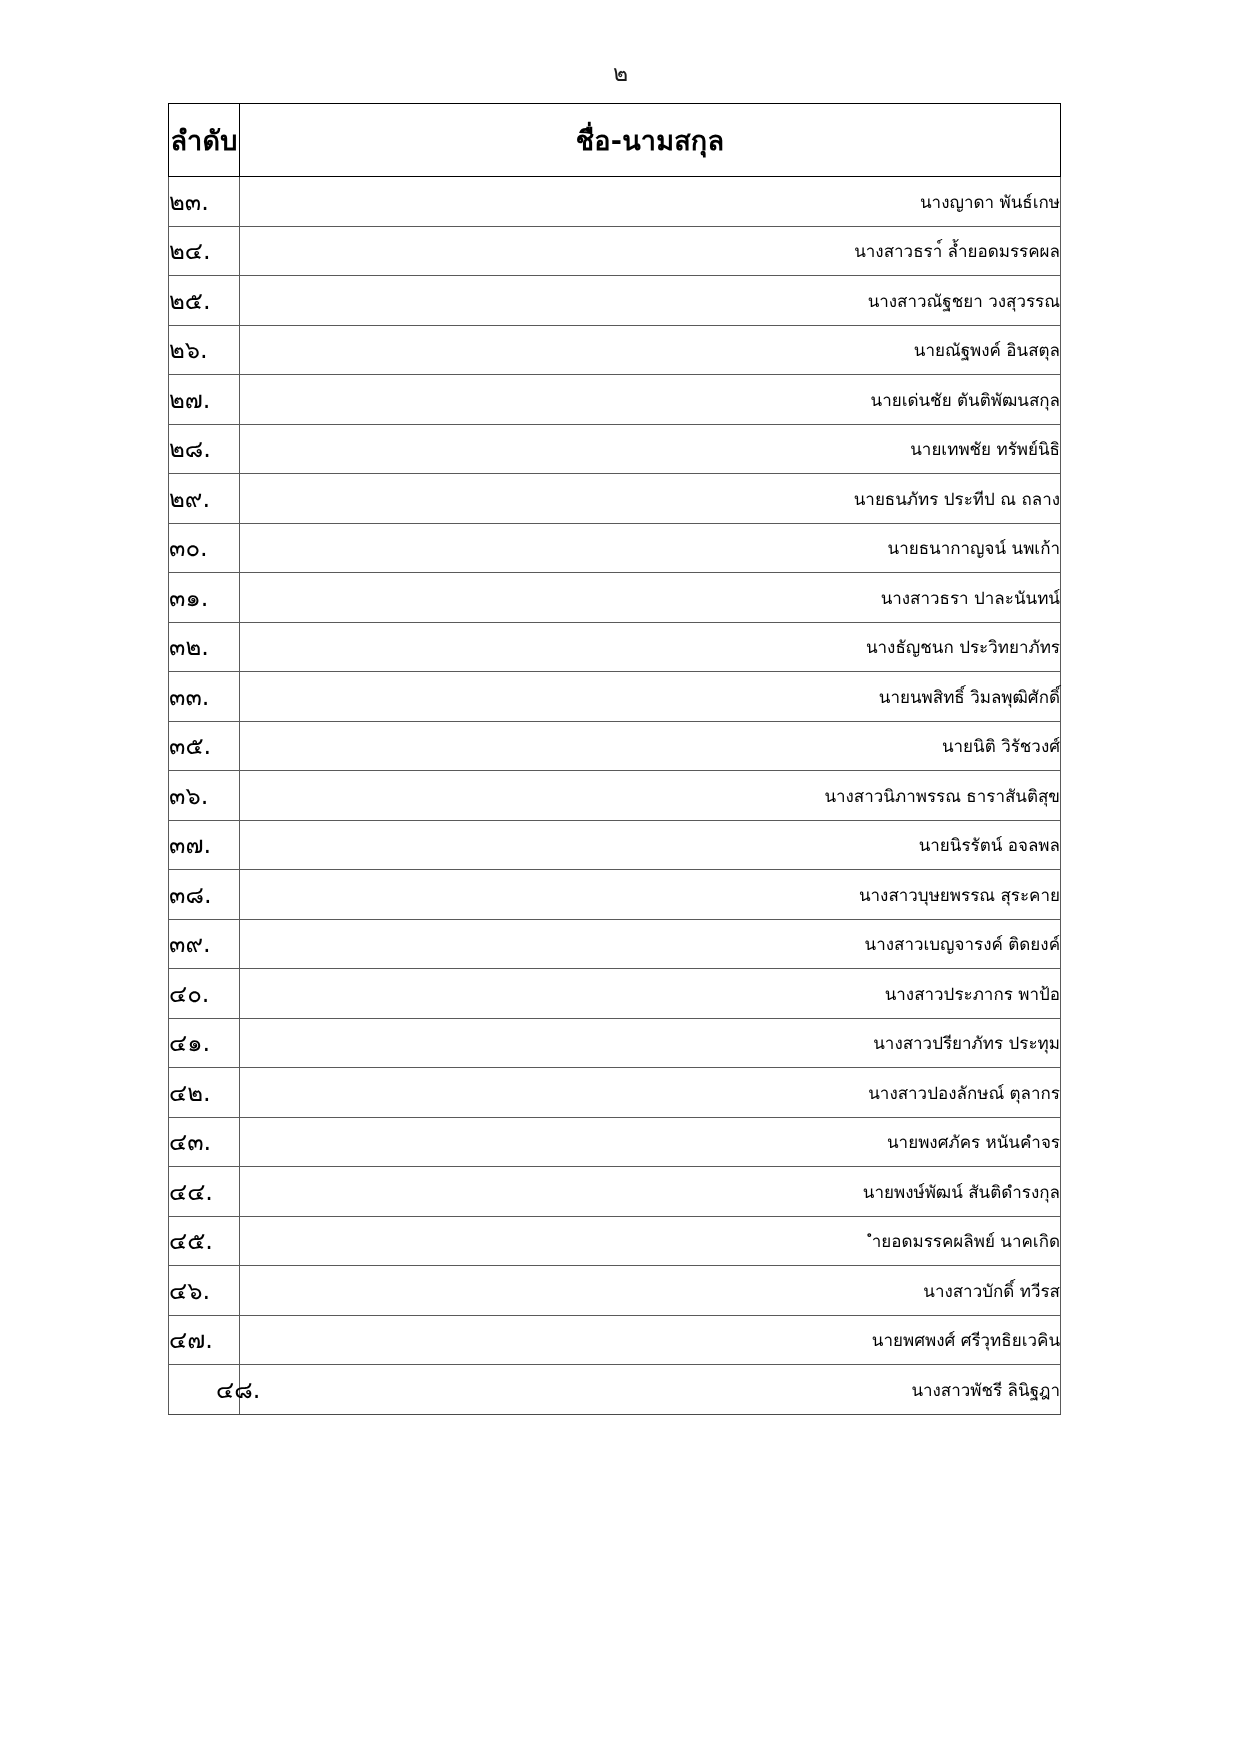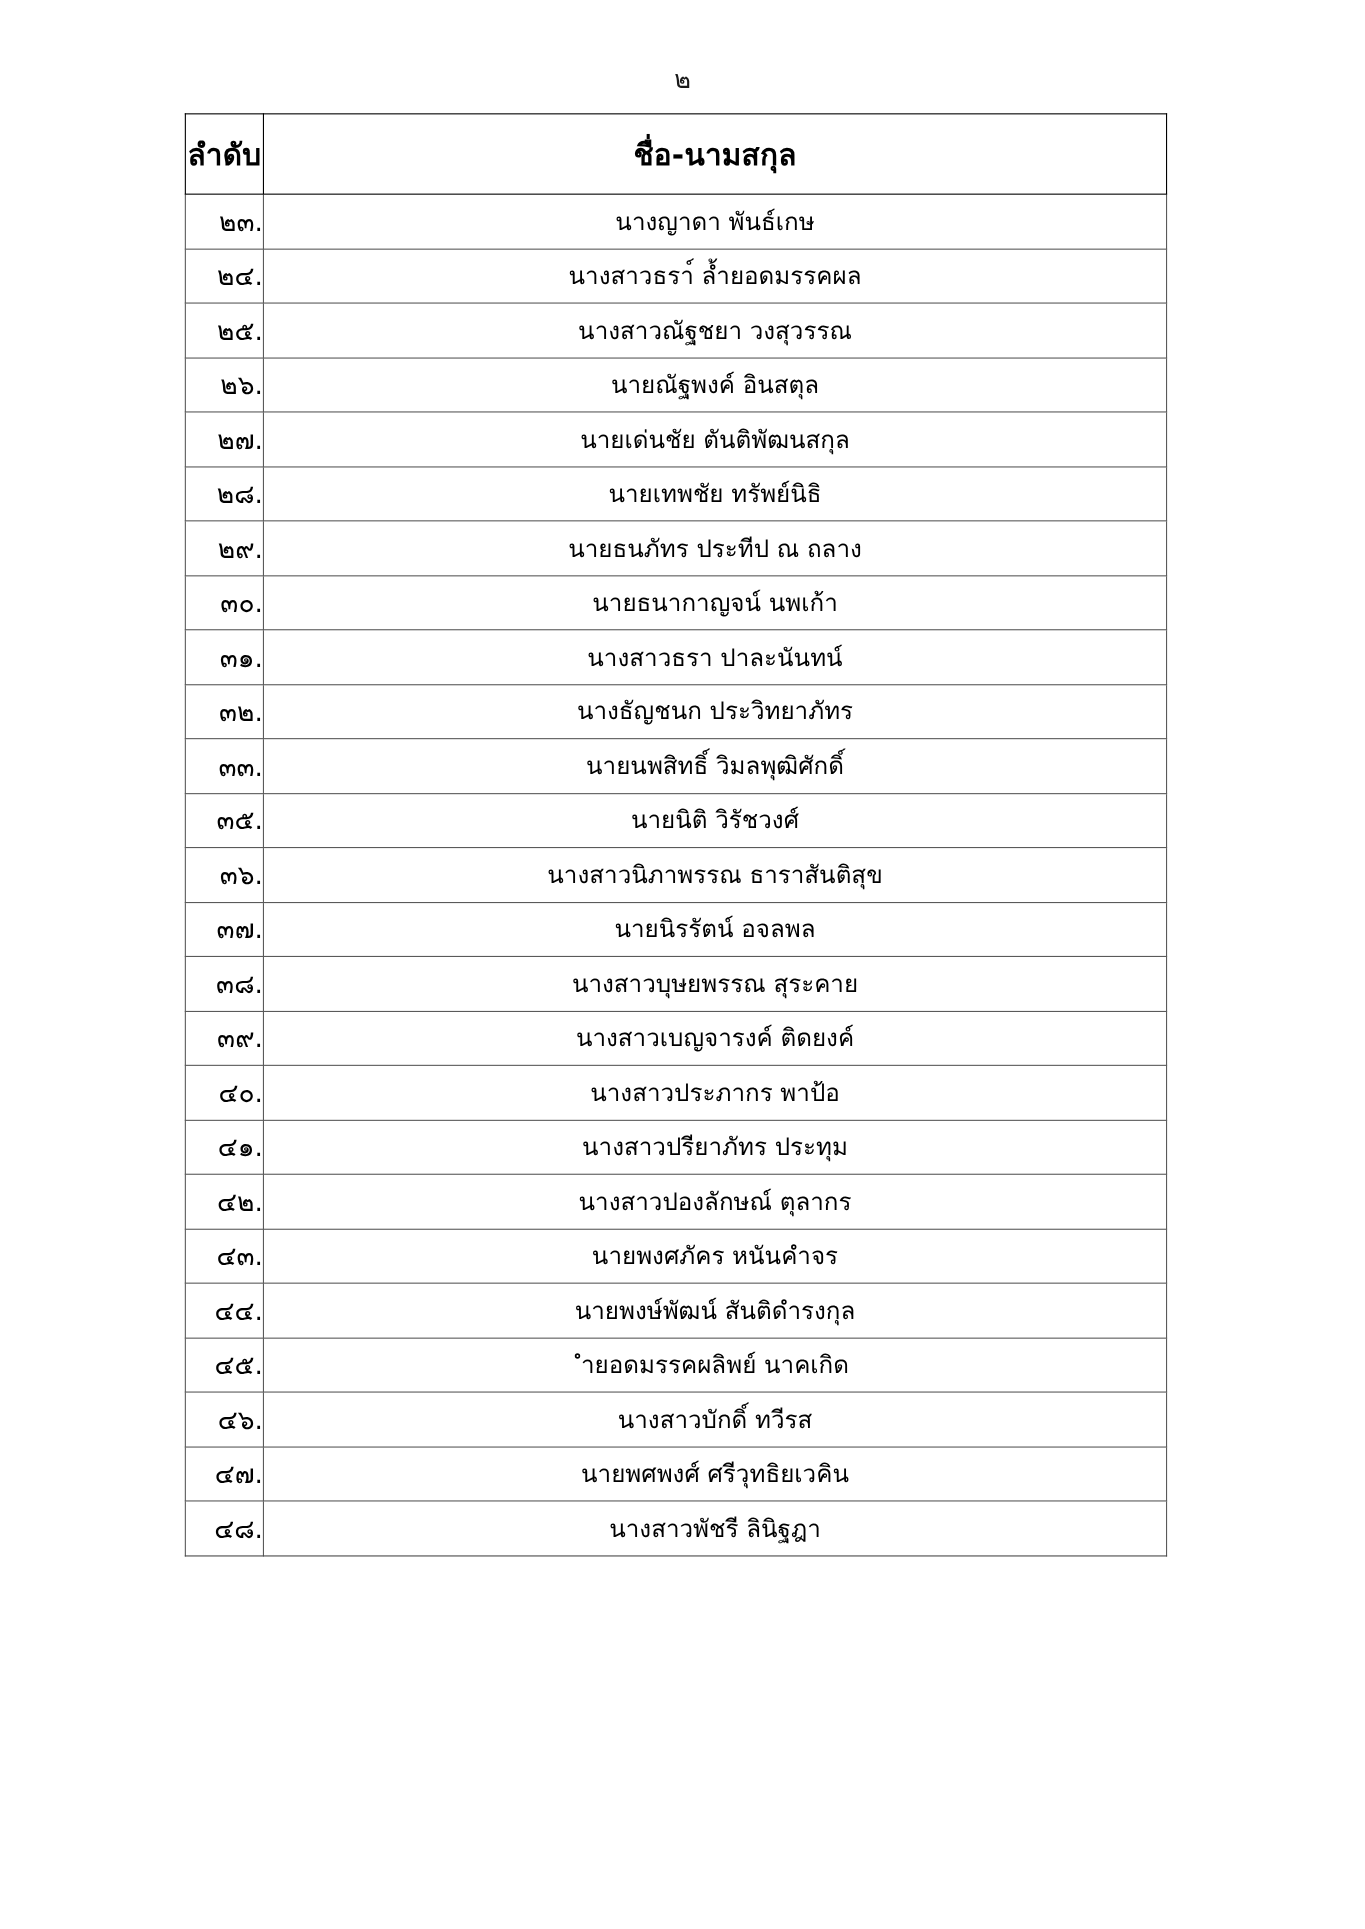--- a/index.html
+++ b/index.html
@@ -73,36 +73,36 @@
     text-align: center;
     letter-spacing: 0.2px;
   }
   .th-name {
     font-size: 27px;
   }
 
   
   .td-no {
     height: 48.5px;
-    text-align: right;
     padding-right: 12px;
     font-size: 24px;
     white-space: nowrap;
   }
   .td-name {
     height: 48.5px;
-    text-align: center;
+    text-align: right;
     padding-left: 14px;
-    font-size: 22px;
+    font-size: 17px;
     white-space: nowrap;
   }
 
   .roster-table tbody tr:last-child td {
     border-bottom-width: 1.6px;
     border-bottom-color: #4a4a4a;
+    padding-left: 47px;
   }
 </style>
 </head>
 <body>
 
 <div class="page">
 
   <div class="page-number">๒</div>
 
   <table class="roster-table">

